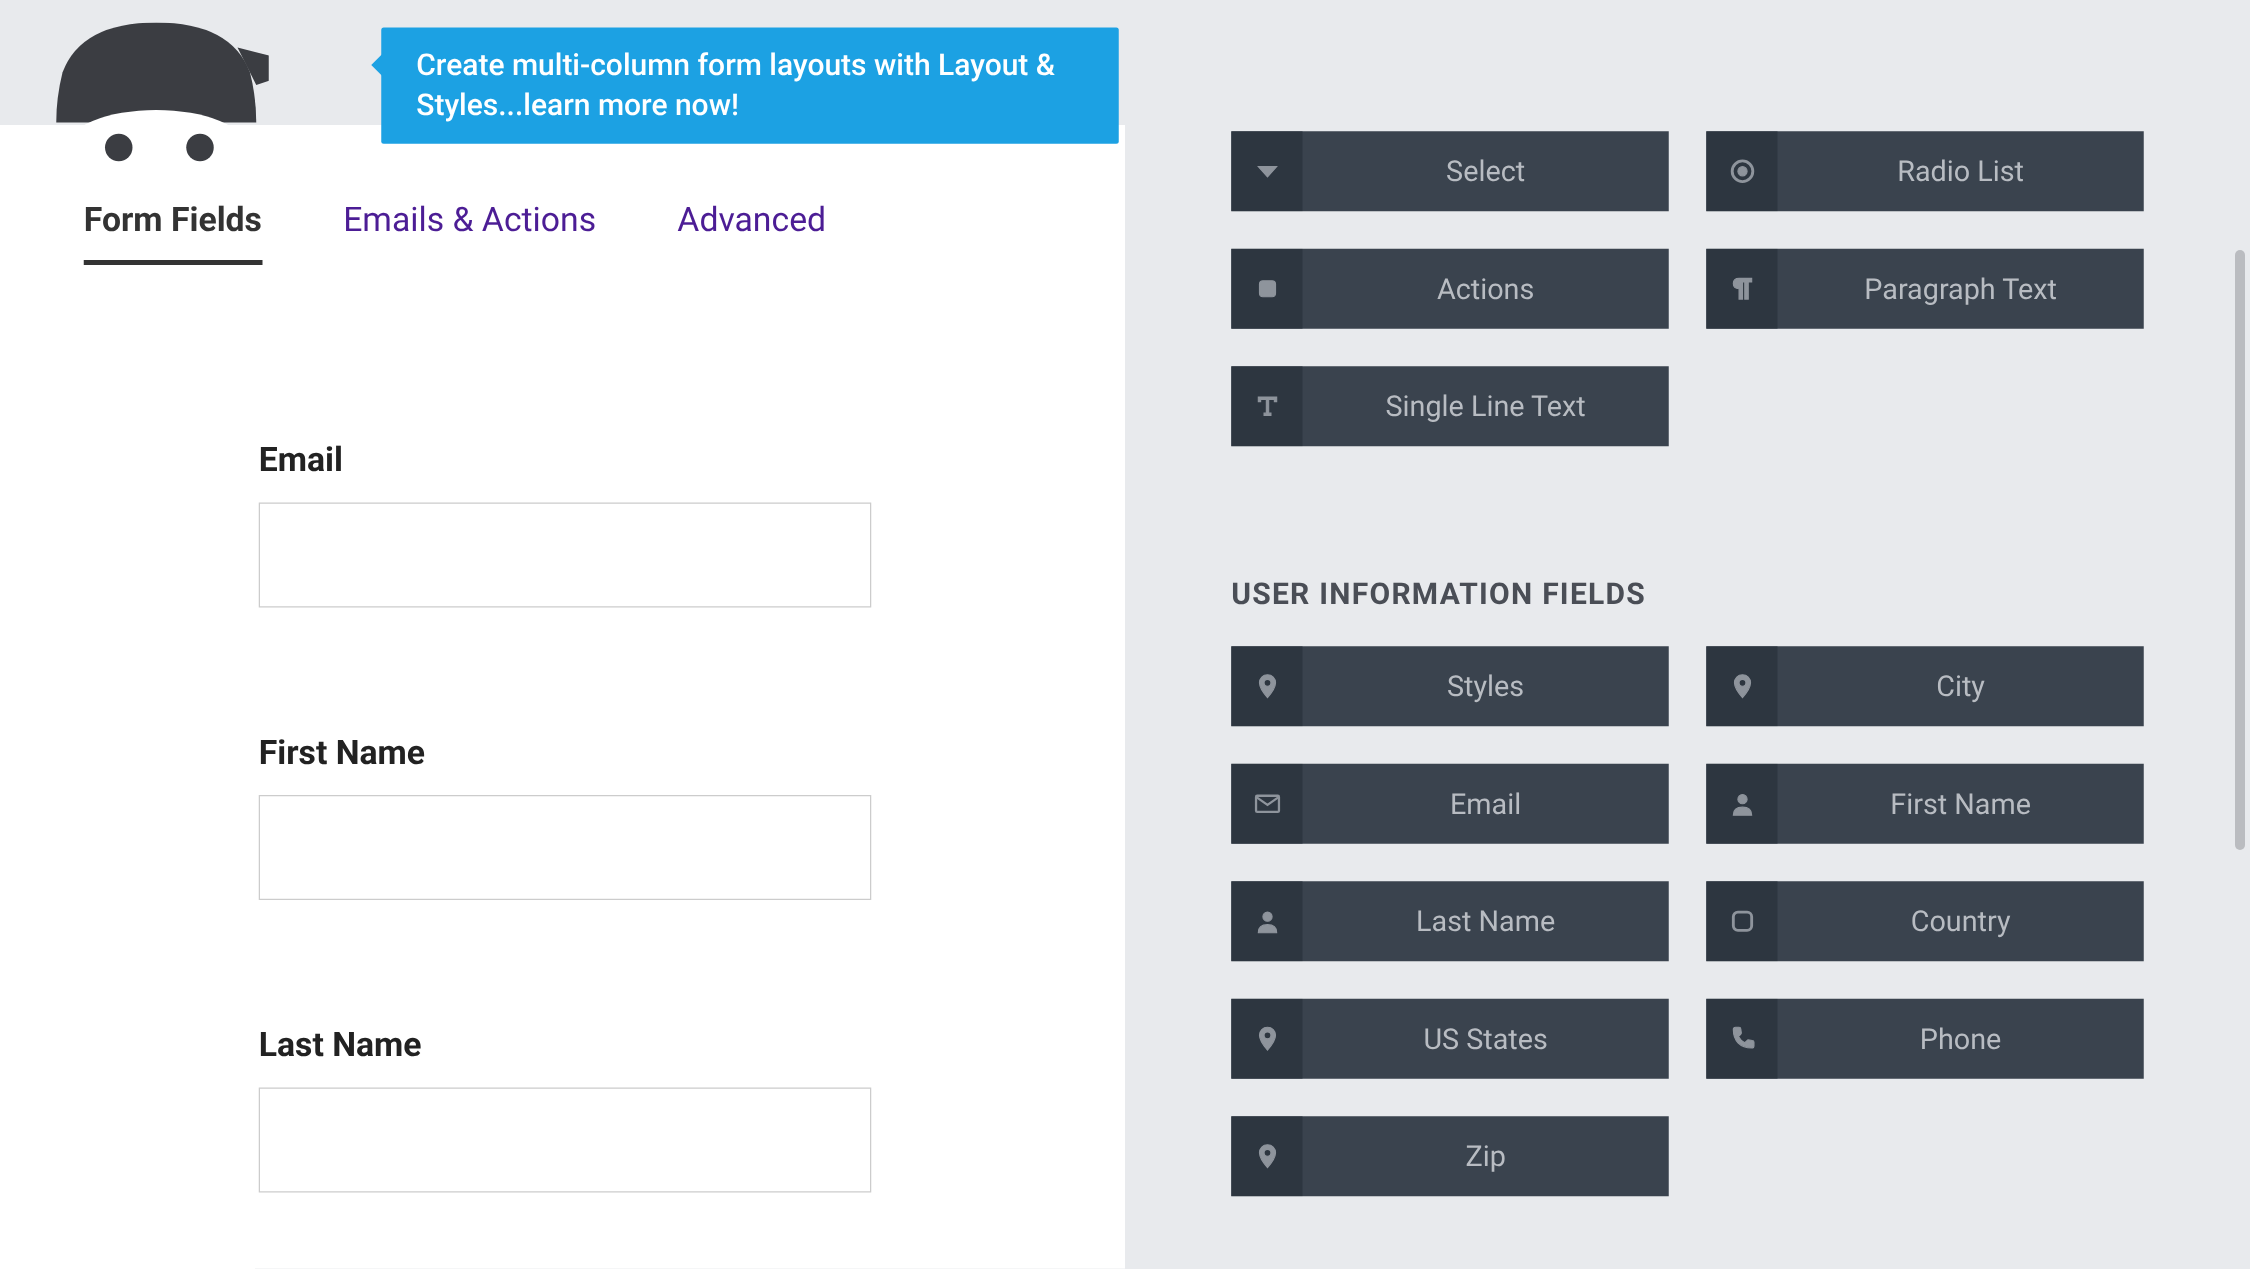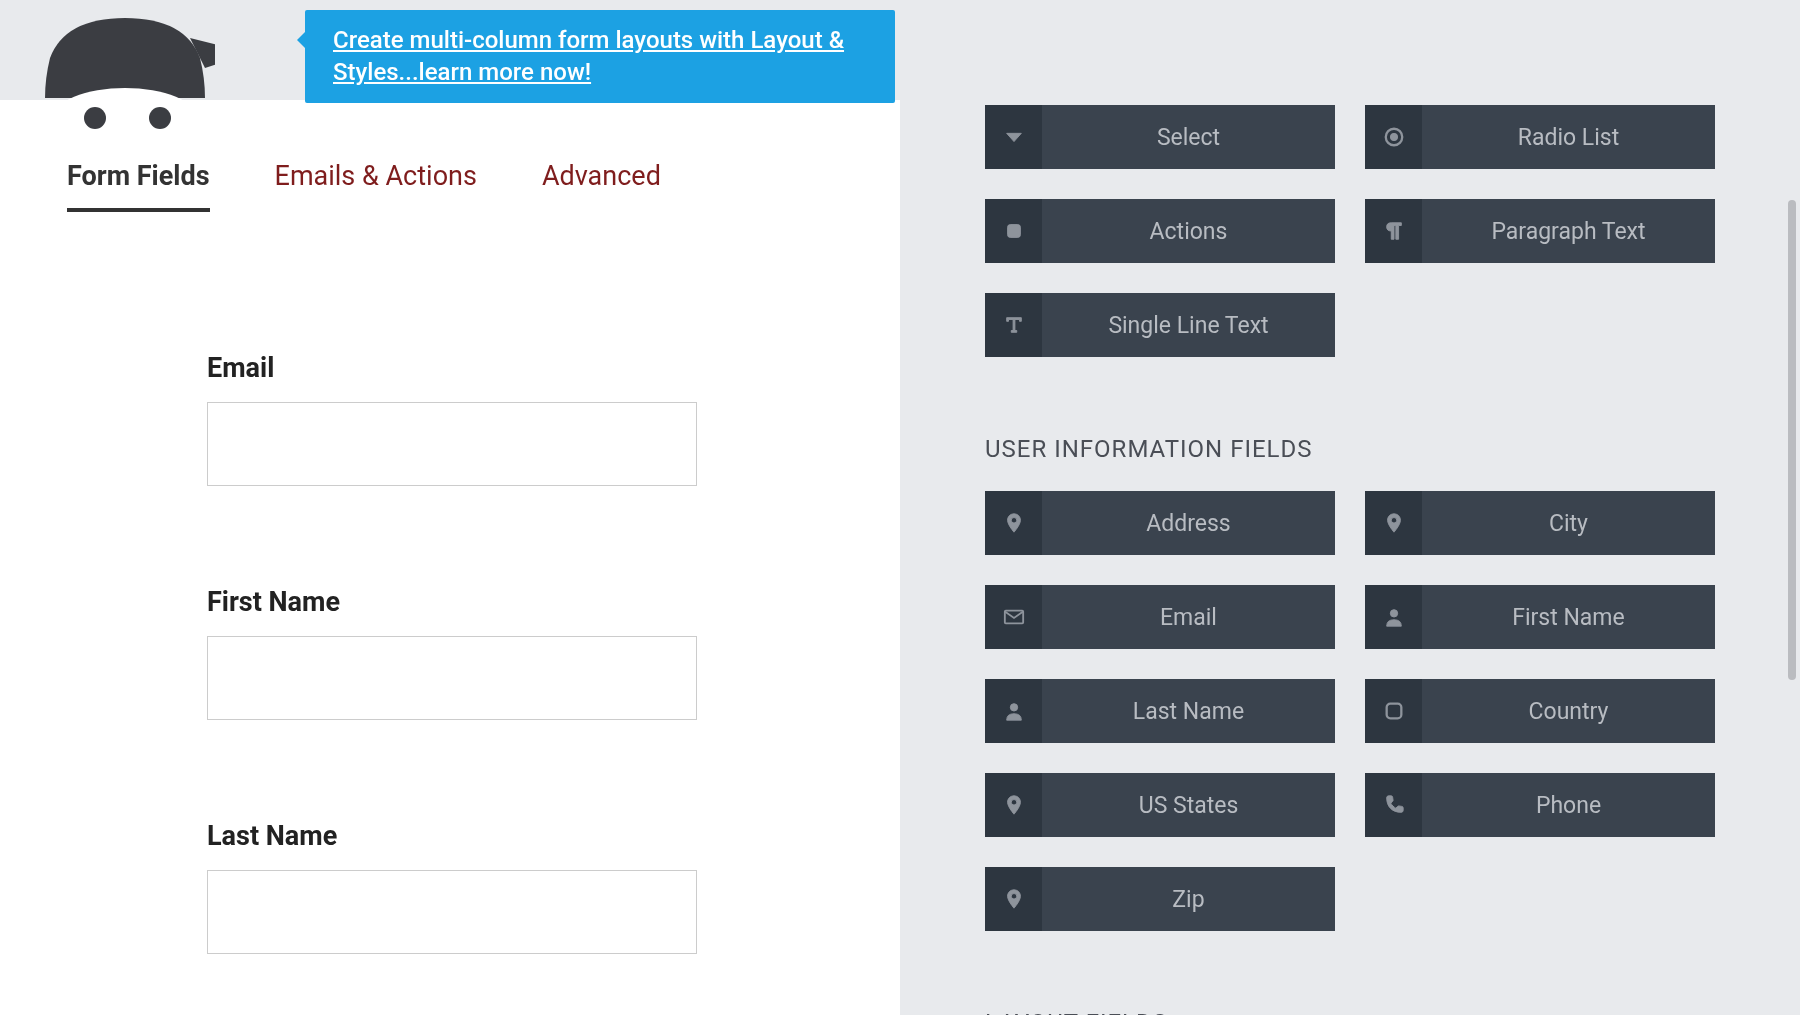--- a/index.html
+++ b/index.html
@@ -24,30 +24,29 @@
       left: 35px;
       top: 18px;
       width: 180px;
       height: 135px;
       z-index: 5;
     }
     
     .tooltip {
       position: absolute;
       left: 305px;
-      top: 10px;
+      top: 22px;
       background: #1ca1e3;
       color: #fff;
       padding: 14px 28px;
       font-size: 24px;
       font-weight: 500;
       max-width: 590px;
       line-height: 1.35;
       border-radius: 2px;
-      text-decoration: underline;
     }
     .tooltip::before {
       content: '';
       position: absolute;
       left: -18px;
       top: 20px;
       border: 10px solid transparent;
       border-right-color: #1ca1e3;
     }
     
@@ -63,21 +62,21 @@
     }
     
     .tabs {
       display: flex;
       gap: 65px;
       margin-top: 60px;
       margin-bottom: 140px;
     }
     .tab {
       font-size: 27px;
-      color: #7f1d1d;
+      color: #4c1d95;
       padding-bottom: 16px;
       cursor: pointer;
     }
     .tab.active {
       color: #333;
       border-bottom: 4px solid #333;
       font-weight: bold;
     }
     
     .form-fields {
@@ -104,24 +103,24 @@
     
     .field-palette {
       flex: 1;
       background: #e8eaed;
       padding: 5px 85px 0 85px;
       overflow-y: auto;
     }
     
     .section-title {
       font-size: 24px;
-      font-weight: 400;
+      font-weight: 700;
       color: #4a4e56;
       letter-spacing: 1px;
-      margin: 78px 0 28px 0;
+      margin: 104px 0 28px 0;
     }
     
     .field-grid {
       display: grid;
       grid-template-columns: 1fr 1fr;
       gap: 30px 30px;
     }
     
     .field-button {
       display: flex;
@@ -251,21 +250,21 @@
       </div>
 
     <div class="section-title">USER INFORMATION FIELDS</div>
     <div class="field-grid" id="userinfo-grid">
         <div class="field-button">
           <div class="field-icon">
             <svg viewBox="0 0 24 24">
               <path d="M12 2 C8 2 5 5 5 9 C5 14 12 22 12 22 C12 22 19 14 19 9 C19 5 16 2 12 2 Z M12 12 A3 3 0 1 1 12 6 A3 3 0 1 1 12 12 Z"></path>
             </svg>
           </div>
-          <div class="field-button-label">Address</div>
+          <div class="field-button-label">Styles</div>
         </div>
         <div class="field-button">
           <div class="field-icon">
             <svg viewBox="0 0 24 24">
               <path d="M12 2 C8 2 5 5 5 9 C5 14 12 22 12 22 C12 22 19 14 19 9 C19 5 16 2 12 2 Z M12 12 A3 3 0 1 1 12 6 A3 3 0 1 1 12 12 Z"></path>
             </svg>
           </div>
           <div class="field-button-label">City</div>
         </div>
         <div class="field-button">

